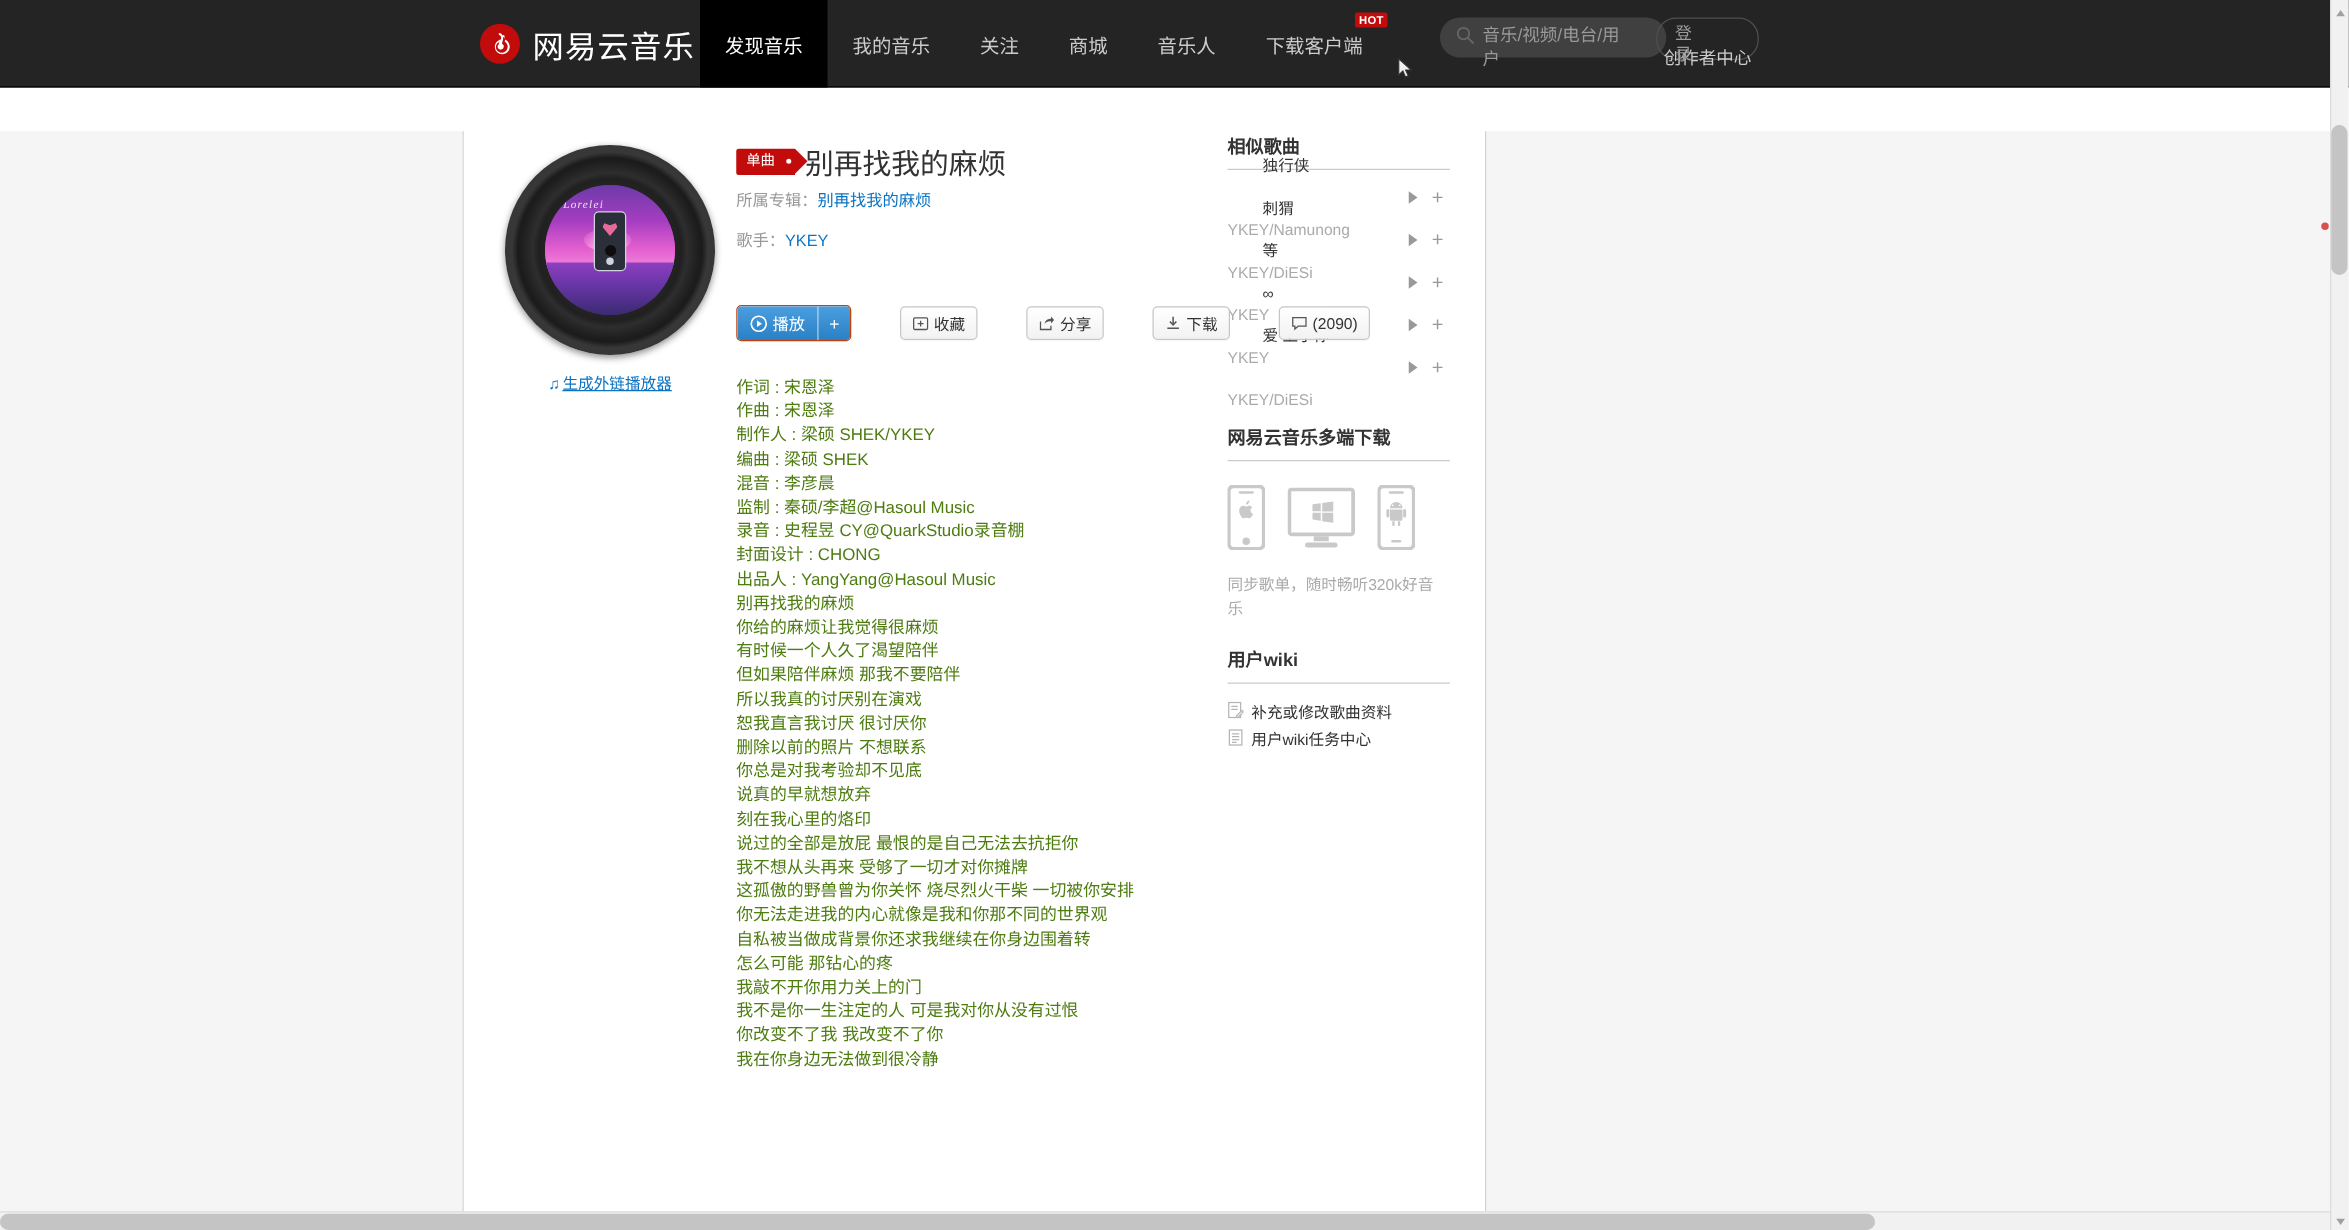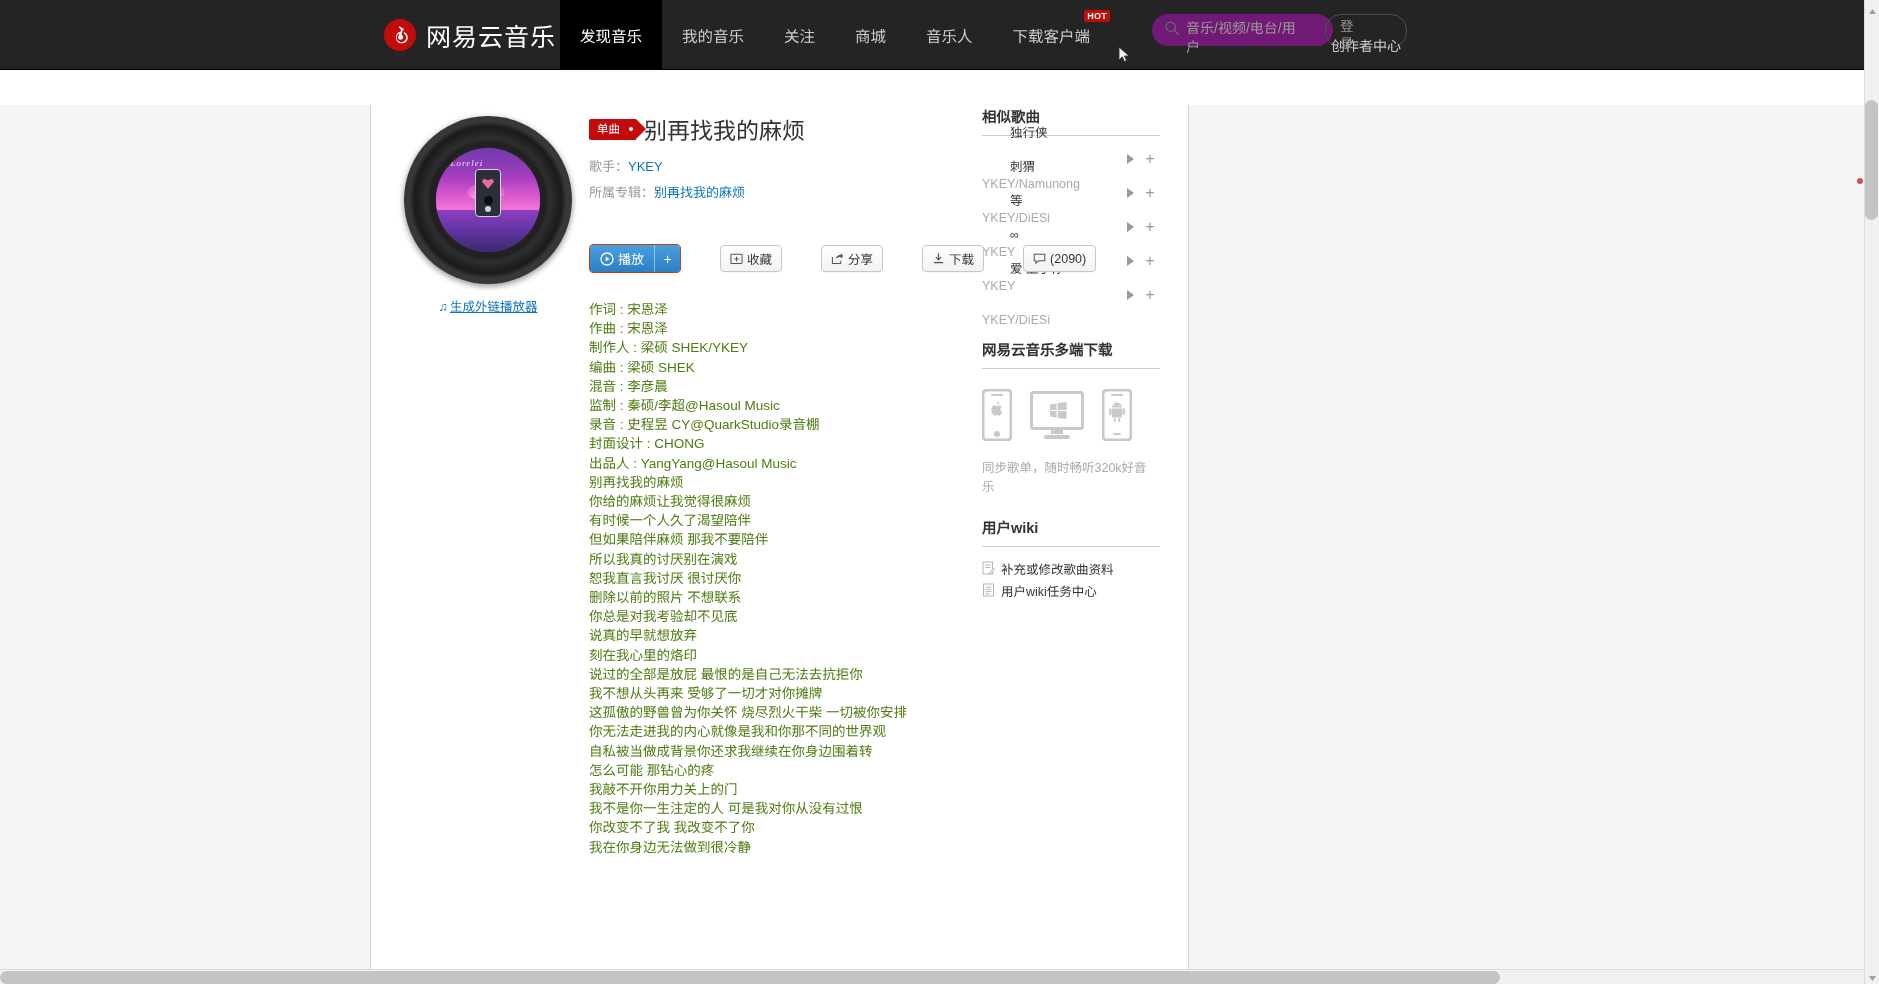--- a/index.html
+++ b/index.html
@@ -80,21 +80,21 @@
     line-height: 11px;
     padding: 1px 3px 0 3px;
     border-radius: 2px;
     font-family: "Liberation Sans", sans-serif;
     font-weight: bold;
     letter-spacing: 0.3px;
   }
   .search-box {
     position: absolute; left: 1152px; top: 14px;
     width: 181px; height: 32px;
-    background: #701a75;
+    background: #404040;
     border-radius: 16px;
     display: flex; align-items: flex-start;
     padding: 5px 0 0 12px;
     overflow: visible;
   }
   .search-icon-wrap {
     flex: 0 0 auto;
     width: 18px; height: 18px;
     margin-right: 4px;
     margin-top: 1px;
@@ -714,25 +714,25 @@
   </div>
 
   <div class="song-head">
     <div class="title-row">
       <span class="tag-single">
         <span>单曲</span>
         <i class="tag-dot"></i>
       </span>
       <h2 class="song-title">别再找我的麻烦</h2>
     </div>
+    <div class="meta-line" style="margin-top:4px;">
+      <span>所属专辑：</span><a>别再找我的麻烦</a>
+    </div>
     <div class="meta-line">
       <span>歌手：</span><a>YKEY</a>
-    </div>
-    <div class="meta-line" style="margin-top:4px;">
-      <span>所属专辑：</span><a>别再找我的麻烦</a>
     </div>
   </div>
 
   <div class="actions">
     <div class="btn-play-group">
       <div class="btn-play">
         <span>
           <svg width="14" height="14" viewBox="0 0 14 14" aria-hidden="true">
             <circle cx="7" cy="7" r="6" fill="none" stroke="#ffffff" stroke-width="1.3"></circle>
             <path d="M5.6 4.4 L9.6 7 L5.6 9.6 Z" fill="#ffffff"></path>

